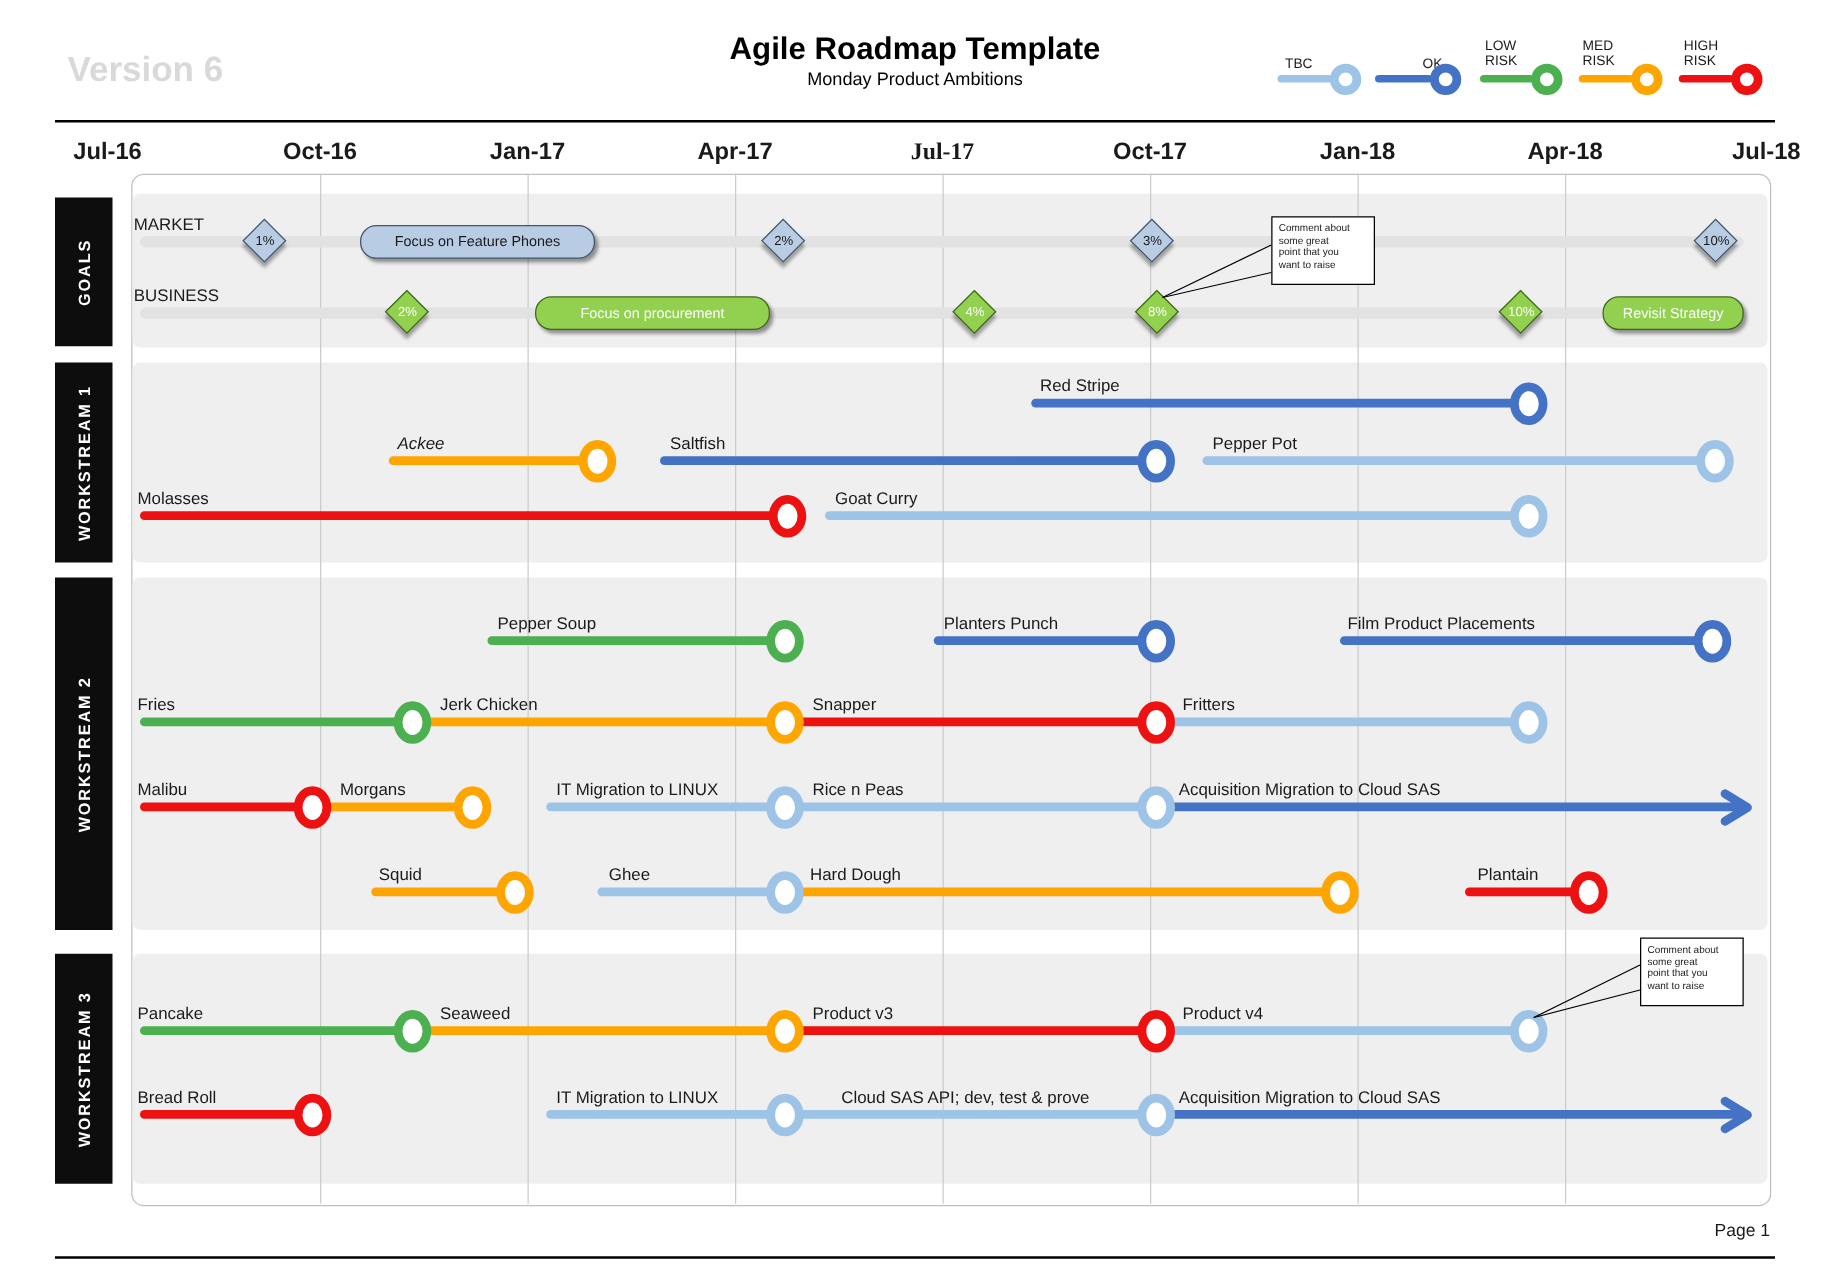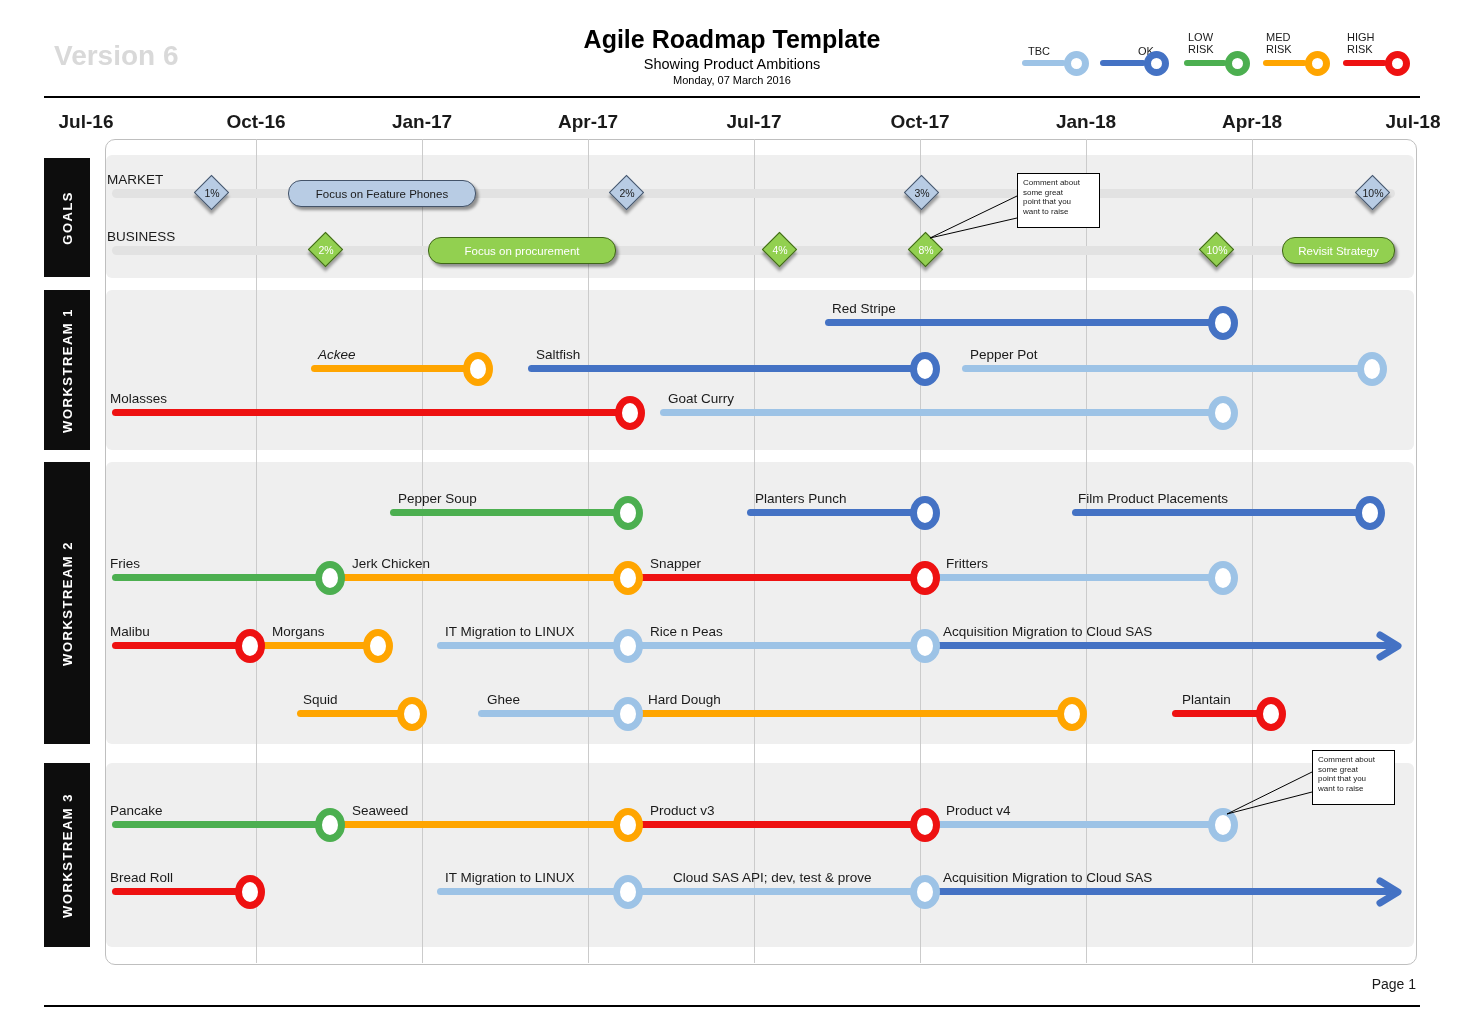--- a/index.html
+++ b/index.html
@@ -44,22 +44,21 @@
   #page-label{font-size:14px;}
   #overlay-svg{position:absolute;left:0;top:0;z-index:7;pointer-events:none;}
 </style>
 </head>
 <body>
 
 <div id="page">
   <div class="abs" id="version">Version 6</div>
   <div class="abs" id="title-block">
     <div id="main-title">Agile Roadmap Template</div>
-    <div id="subtitle">Showing Product Ambitions</div>
-    <div id="date-line">Monday, 07 March 2016</div>
+    <div id="subtitle">Monday Product Ambitions</div>
   </div>
   <div class="abs hline" style="left:44px;top:96px;width:1376px;"></div>
 
   <div class="abs" id="chart-rect"></div>
   <div id="chart-content"></div>
 
   <div class="abs" id="page-label" style="left:1300px;top:976px;width:116px;text-align:right;">Page 1</div>
   <div class="abs hline" style="left:44px;top:1005px;width:1376px;"></div>
 <div class="section-bg" style="top: 155px; height: 123px; z-index: 1; position: absolute;"></div>
     <div class="side-bar" style="top: 158px; height: 119px; z-index: 2; position: absolute;">
@@ -81,21 +80,21 @@
     <div class="gridline" style="left: 422px; z-index: 2; position: absolute;"></div>
     <div class="gridline" style="left: 588px; z-index: 2; position: absolute;"></div>
     <div class="gridline" style="left: 754px; z-index: 2; position: absolute;"></div>
     <div class="gridline" style="left: 920px; z-index: 2; position: absolute;"></div>
     <div class="gridline" style="left: 1086px; z-index: 2; position: absolute;"></div>
     <div class="gridline" style="left: 1252px; z-index: 2; position: absolute;"></div>
     <div class="tl-label" style="left: 86px; z-index: 3; position: absolute;">Jul-16</div>
     <div class="tl-label" style="left: 256px; z-index: 3; position: absolute;">Oct-16</div>
     <div class="tl-label" style="left: 422px; z-index: 3; position: absolute;">Jan-17</div>
     <div class="tl-label" style="left: 588px; z-index: 3; position: absolute;">Apr-17</div>
-    <div class="tl-label" style="left: 754px; z-index: 3; position: absolute;">Jul-17</div>
+    <div class="tl-label" style="left: 754px; z-index: 3; position: absolute; font-family: Liberation Serif, serif;">Jul-17</div>
     <div class="tl-label" style="left: 920px; z-index: 3; position: absolute;">Oct-17</div>
     <div class="tl-label" style="left: 1086px; z-index: 3; position: absolute;">Jan-18</div>
     <div class="tl-label" style="left: 1252px; z-index: 3; position: absolute;">Apr-18</div>
     <div class="tl-label" style="left: 1413px; z-index: 3; position: absolute;">Jul-18</div>
     <div class="goal-row-label" style="left: 107px; top: 172px; z-index: 3; position: absolute;">MARKET</div>
     <div class="goal-track" style="top: 189px; z-index: 2; position: absolute;"></div>
     <div class="goal-box" style="left: 288px; top: 180px; width: 188px; background: rgb(184, 204, 228); border: 1.5px solid rgb(68, 84, 106); color: rgb(26, 26, 26); z-index: 4; position: absolute;">Focus on Feature Phones</div>
     <div class="diamond" style="left: 192px; top: 173px; z-index: 4; position: absolute;">
       <div class="dsq" style="background: rgb(184, 204, 228); border: 1.5px solid rgb(68, 84, 106);"></div>
       <div class="dtx" style="color: rgb(26, 26, 26);">1%</div>

